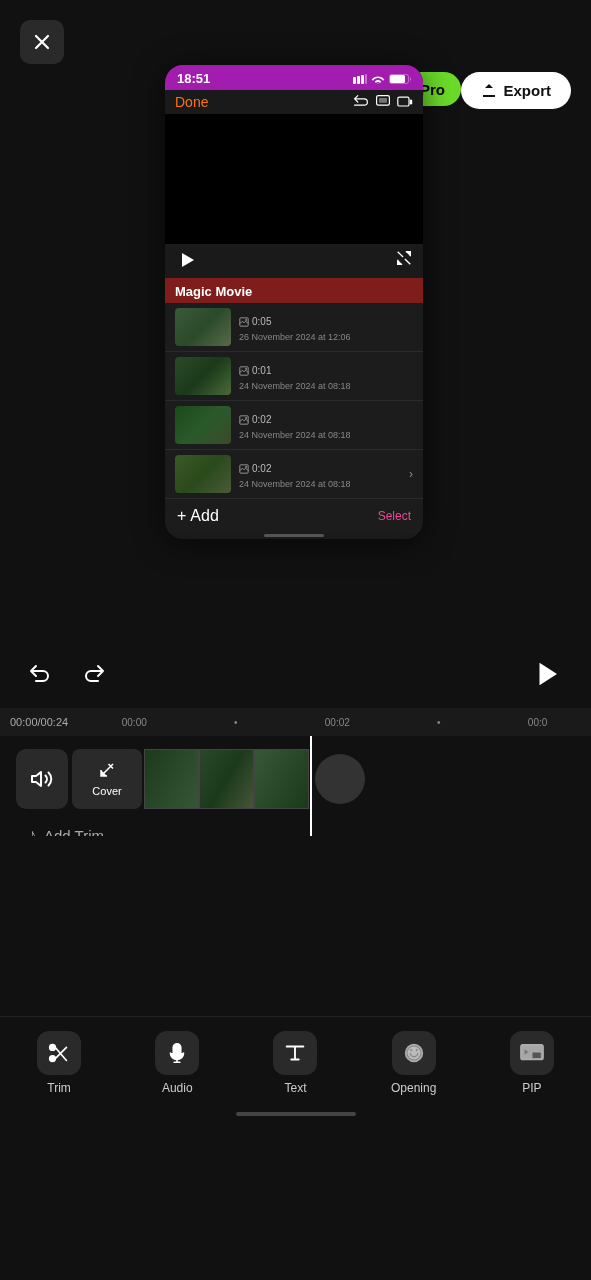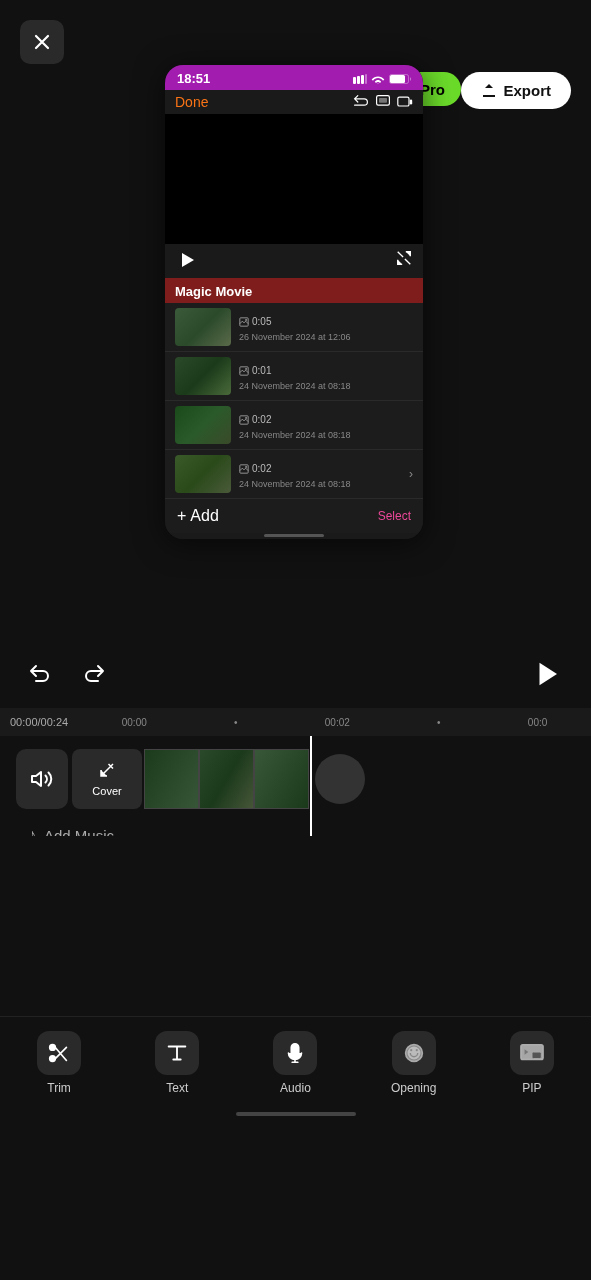--- a/index.html
+++ b/index.html
@@ -793,21 +793,21 @@
 
       <div class="add-clip-btn">
         <svg viewBox="0 0 24 24" fill="#fff">
           <path d="M12 5v14M5 12h14"></path>
         </svg>
       </div>
     </div>
 
     <div class="add-music-row" style="margin-top:2px;">
       <span class="music-note">♪</span>
-      <span>Add Music</span>
+      <span>Add Trim</span>
     </div>
 
     <div class="playhead"></div>
   </div>
 
   <div style="height: 180px; background:#111;"></div>
 
   <div class="bottom-toolbar">
     <div class="tool-item">
       <div class="tool-icon">
@@ -815,35 +815,35 @@
           <circle cx="7" cy="8" r="3" stroke="#fff" stroke-width="1.8"></circle>
           <circle cx="7" cy="20" r="3" stroke="#fff" stroke-width="1.8"></circle>
           <path d="M10 8L22 22M10 20L22 8" stroke="#fff" stroke-width="1.8" stroke-linecap="round"></path>
         </svg>
       </div>
       <span class="tool-label">Trim</span>
     </div>
     <div class="tool-item">
       <div class="tool-icon">
         <svg viewBox="0 0 28 28" fill="none" xmlns="http://www.w3.org/2000/svg">
-          <path d="M5 7h18M14 7v14M10 21h8" stroke="#fff" stroke-width="2" stroke-linecap="round" stroke-linejoin="round"></path>
-        </svg>
-      </div>
-      <span class="tool-label">Text</span>
-    </div>
-    <div class="tool-item">
-      <div class="tool-icon">
-        <svg viewBox="0 0 28 28" fill="none" xmlns="http://www.w3.org/2000/svg">
           <path d="M14 4a4 4 0 0 1 4 4v6a4 4 0 0 1-8 0V8a4 4 0 0 1 4-4z" stroke="#fff" stroke-width="1.8"></path>
           <path d="M7 14a7 7 0 0 0 14 0M14 21v3M11 24h6" stroke="#fff" stroke-width="1.8" stroke-linecap="round"></path>
           <path d="M12 6c1-0.5 3-0.5 4 0.5" stroke="#fff" stroke-width="1.5" stroke-linecap="round"></path>
           <path d="M12 9c1-0.5 3-0.5 4 0.5" stroke="#fff" stroke-width="1.5" stroke-linecap="round"></path>
         </svg>
       </div>
       <span class="tool-label">Audio</span>
+    </div>
+    <div class="tool-item">
+      <div class="tool-icon">
+        <svg viewBox="0 0 28 28" fill="none" xmlns="http://www.w3.org/2000/svg">
+          <path d="M5 7h18M14 7v14M10 21h8" stroke="#fff" stroke-width="2" stroke-linecap="round" stroke-linejoin="round"></path>
+        </svg>
+      </div>
+      <span class="tool-label">Text</span>
     </div>
     <div class="tool-item">
       <div class="tool-icon">
         <svg viewBox="0 0 28 28" fill="none" xmlns="http://www.w3.org/2000/svg">
           <circle cx="14" cy="14" r="9" stroke="#aaa" stroke-width="1.8" fill="#888"></circle>
           <circle cx="14" cy="14" r="7" fill="#bbb"></circle>
           <path d="M10 14a4 4 0 0 0 8 0" stroke="#888" stroke-width="1.5" fill="none"></path>
           <circle cx="11" cy="11" r="1.2" fill="#888"></circle>
           <circle cx="17" cy="11" r="1.2" fill="#888"></circle>
         </svg>

